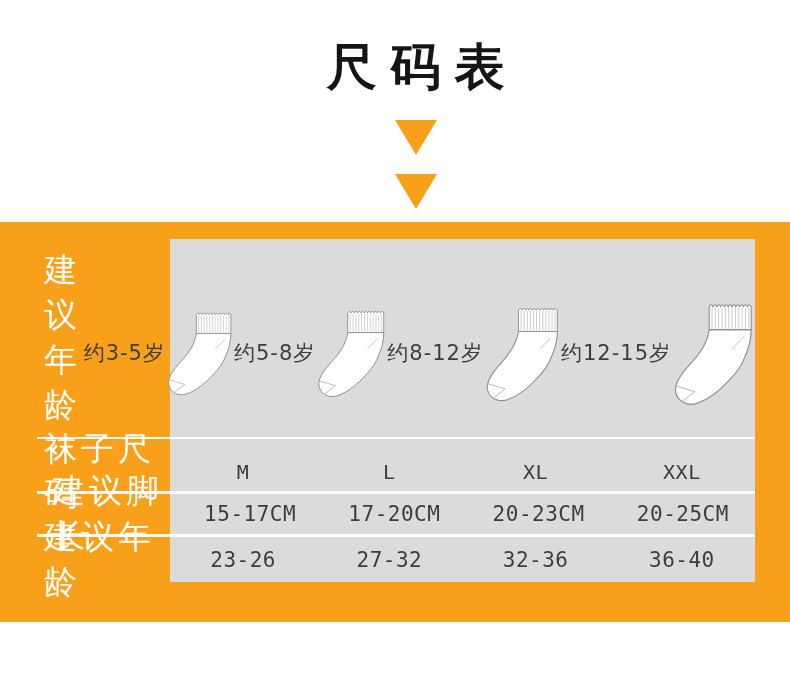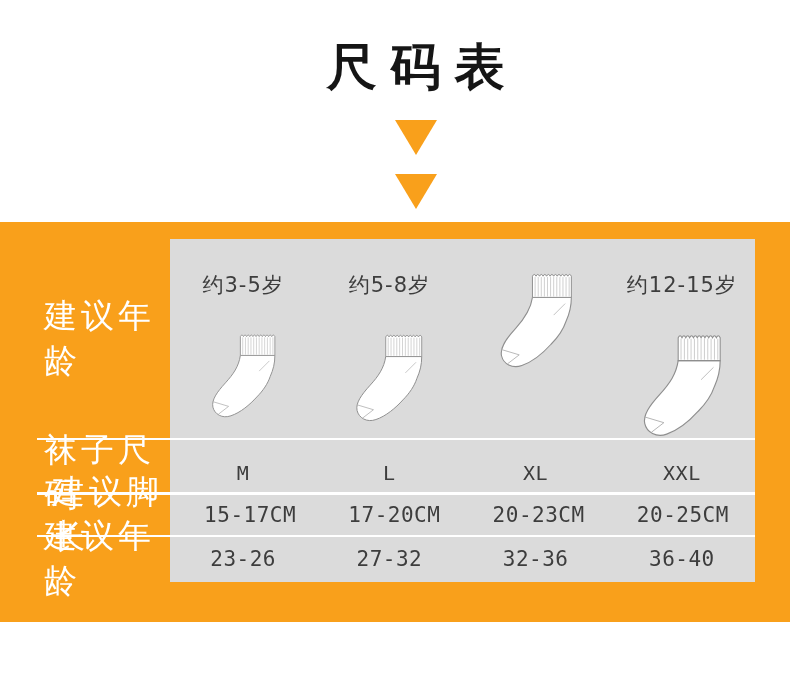--- a/index.html
+++ b/index.html
@@ -51,21 +51,21 @@
   .cell {
     flex:1; display:flex; align-items:center; justify-content:center;
     color:#3D3D3D;
   }
   .val {
     font-family:"DejaVu Sans Mono", monospace;
     font-size:21px; letter-spacing:0.5px;
   }
   .row-sock .val { font-size:20px; }
 
-  .age-cell { flex-direction:column; justify-content:flex-start; }
+  .age-cell { flex-direction:row; justify-content:flex-start; }
   .age-text {
     margin-top:31px; height:30px; line-height:30px;
     font-size:21px; letter-spacing:1px; color:#3D3D3D; white-space:nowrap;
   }
   .sock-box { margin-top:31px; display:flex; align-items:flex-start; justify-content:center; }
   .hidden-defs { position:absolute; width:0; height:0; overflow:hidden; }
 </style>
 </head>
 <body>
 
@@ -108,20 +108,21 @@
         </div>
         <div class="cell age-cell">
           <div class="age-text">约5-8岁</div>
           <div class="sock-box">
             <svg width="72" height="92">
                 <use href="#sock-shape"></use>
               </svg>
           </div>
         </div>
         <div class="cell age-cell">
+          <div class="age-text">约8-12岁</div>
           <div class="sock-box">
             <svg width="78" height="99">
                 <use href="#sock-shape"></use>
               </svg>
           </div>
         </div>
         <div class="cell age-cell">
           <div class="age-text">约12-15岁</div>
           <div class="sock-box">
             <svg width="84" height="107">

